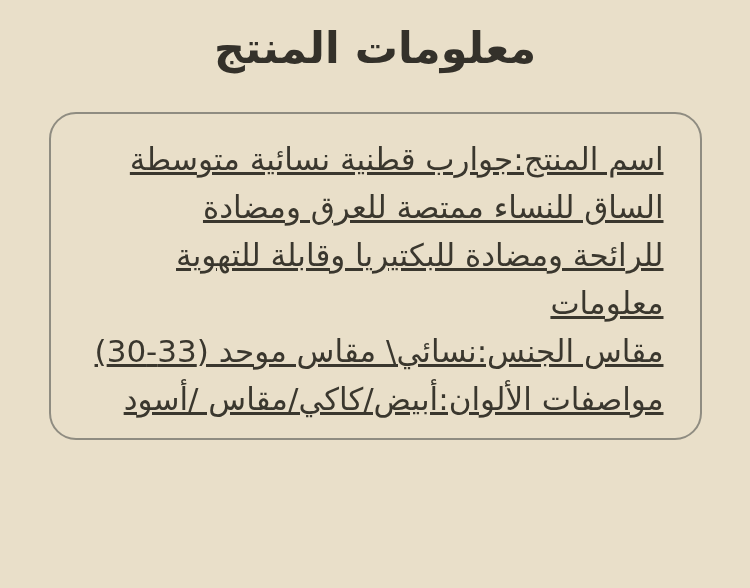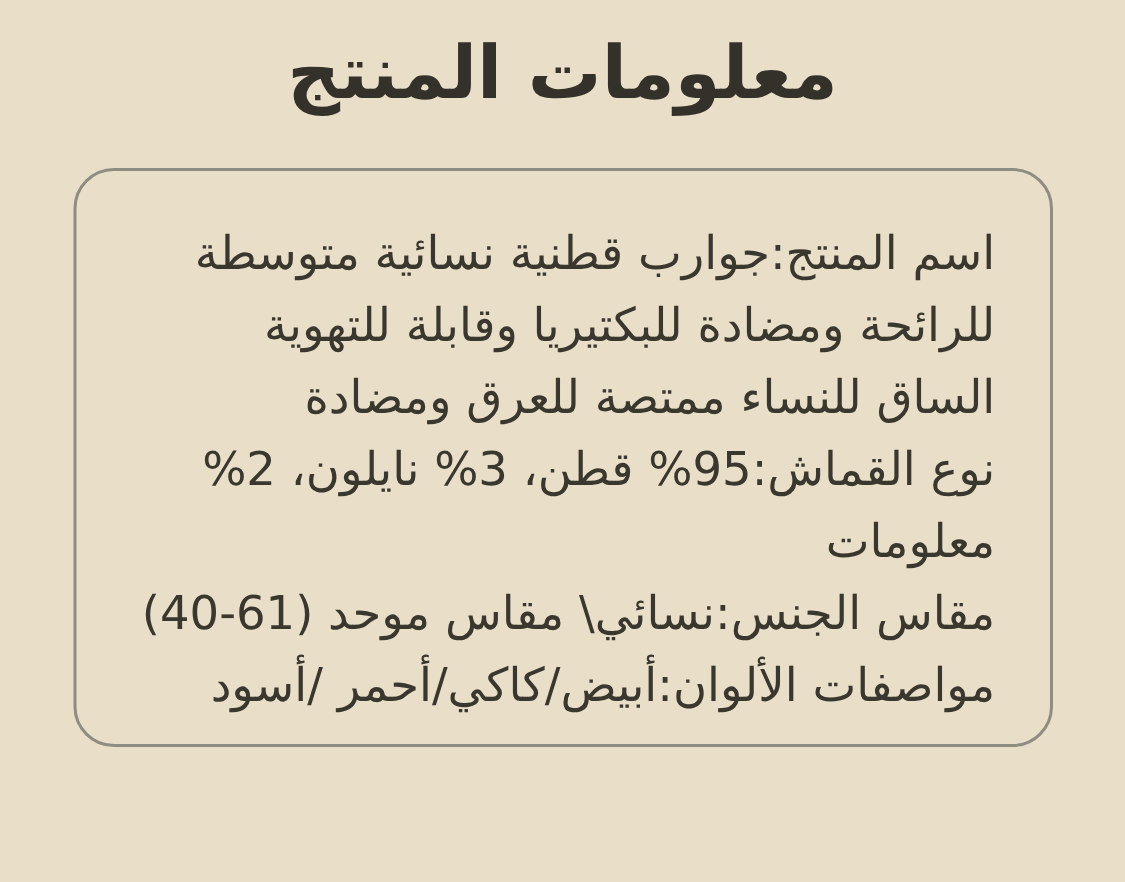--- a/index.html
+++ b/index.html
@@ -20,53 +20,53 @@
   }
   .header {
     padding-top: 20px;
     height: 78px;
     display: flex;
     align-items: center;
     justify-content: center;
   }
   .page-title {
     margin: 0;
-    font-size: 49px;
+    font-size: 43px;
     font-weight: bold;
     line-height: 1.2;
     color: #34312a;
     text-align: center;
     white-space: nowrap;
   }
   .card {
     width: 653px;
     margin: 34px auto 0 auto;
     border: 2px solid var(--border);
     border-radius: 27px;
-    padding: 31px 36px 15px 20px;
+    padding: 21px 36px 15px 20px;
     background: transparent;
+    text-decoration: underline;
   }
   .line {
     direction: rtl;
     unicode-bidi: plaintext;
     text-align: right;
     font-size: 31px;
     line-height: 48px;
     white-space: nowrap;
     color: var(--text);
   }
 </style>
 </head>
 <body>
 
 <header class="header">
   <h1 class="page-title">معلومات المنتج</h1>
 </header>
 
 <section class="card">
   <div class="line">اسم المنتج:جوارب قطنية نسائية متوسطة</div>
+  <div class="line">الساق للنساء ممتصة للعرق ومضادة</div>
   <div class="line">للرائحة ومضادة للبكتيريا وقابلة للتهوية</div>
-  <div class="line">الساق للنساء ممتصة للعرق ومضادة</div>
-  <div class="line">نوع القماش:95% قطن، 3% نايلون، 2%</div>
   <div class="line">معلومات</div>
-  <div class="line">مقاس الجنس:نسائي\ مقاس موحد (61-40)</div>
-  <div class="line">مواصفات الألوان:أبيض/كاكي/أحمر /أسود</div>
+  <div class="line">مقاس الجنس:نسائي\ مقاس موحد (33-30)</div>
+  <div class="line">مواصفات الألوان:أبيض/كاكي/مقاس /أسود</div>
 </section>
 
 </body></html>

